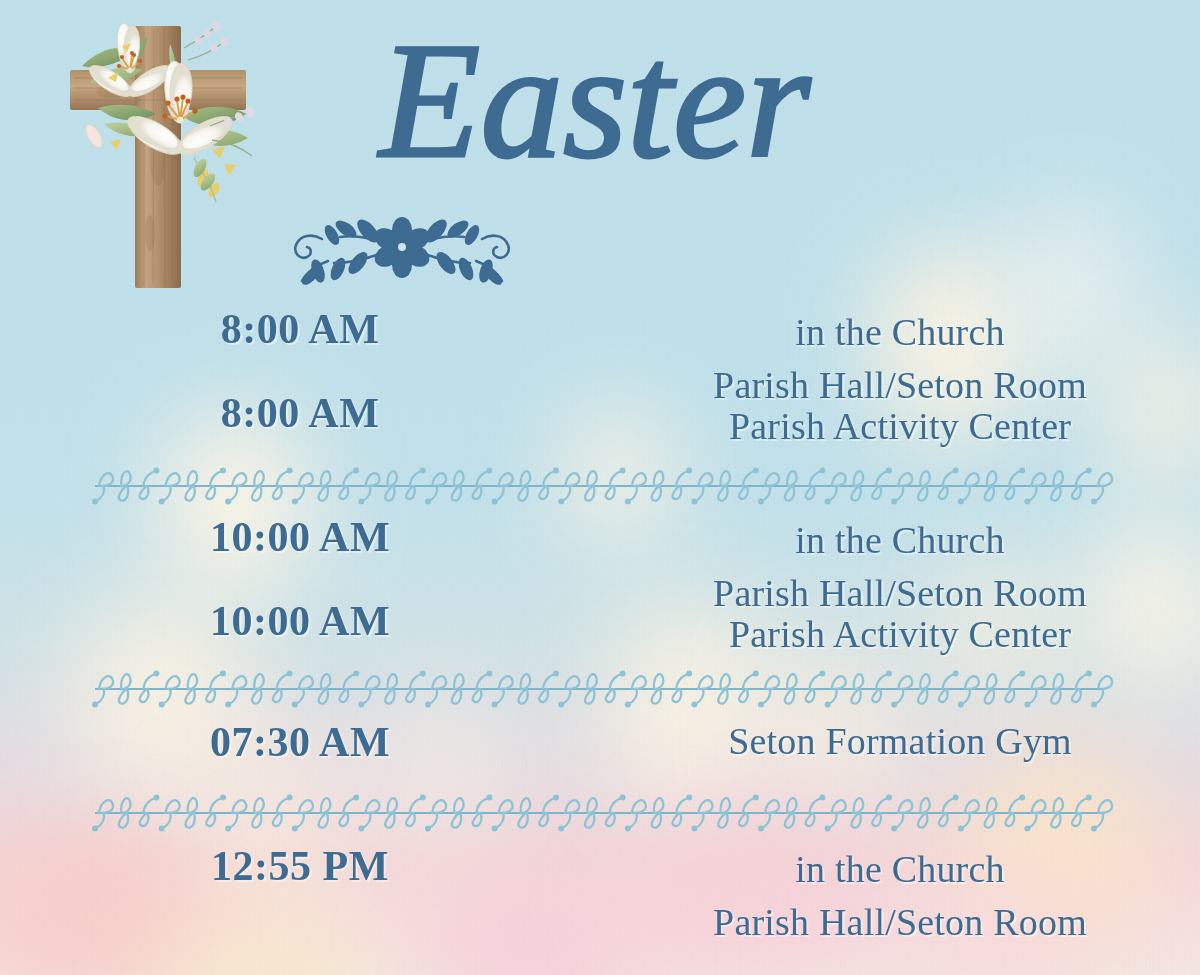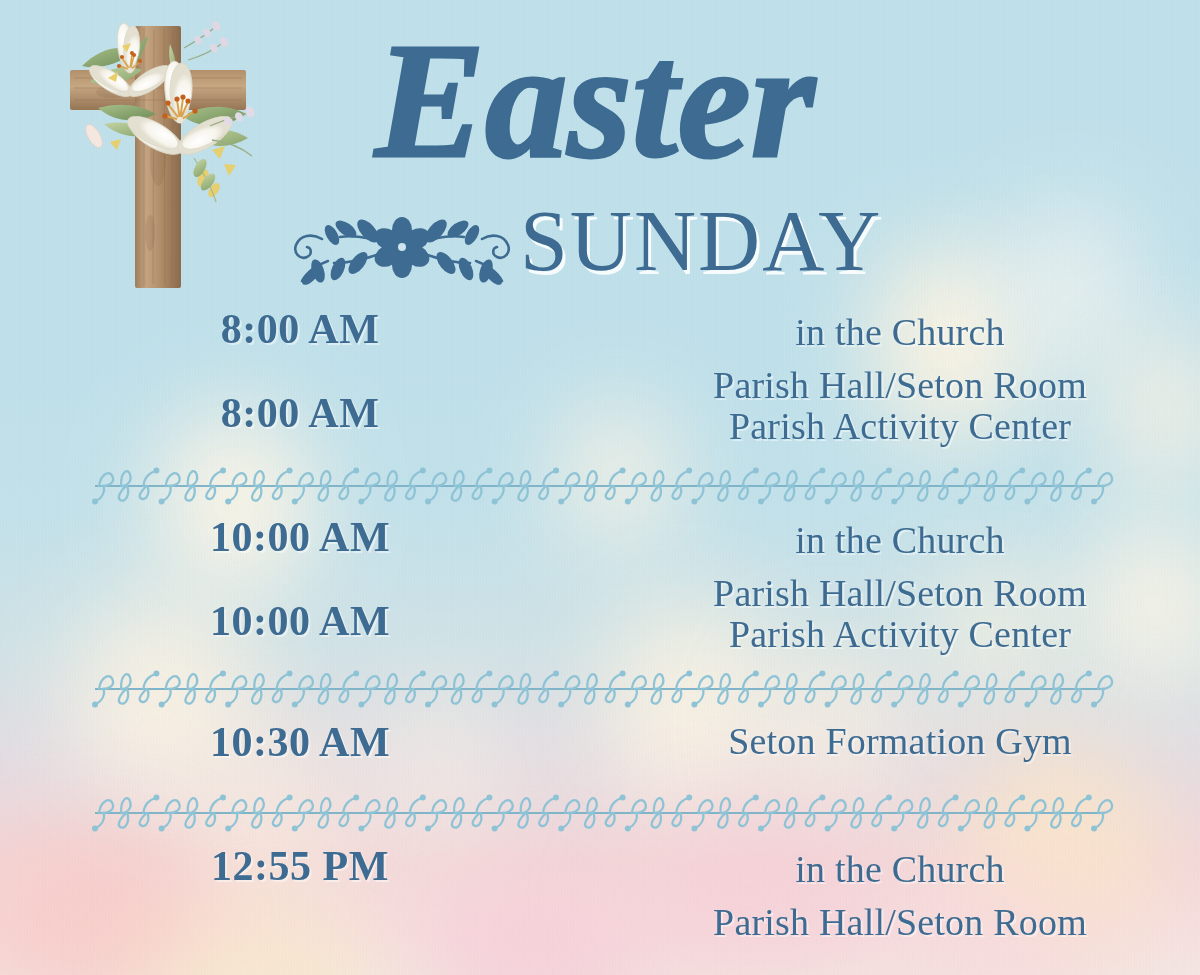--- a/index.html
+++ b/index.html
@@ -49,21 +49,21 @@
 
   
   .cross-wrap{
     position:absolute;left:52px;top:8px;
     width:230px;height:290px;
   }
   .easter-title{
     position:absolute;
     left:255px;top:8px;
     width:680px;height:200px;
-    display:flex;align-items:center;justify-content:center;font-weight:bold;
+    display:flex;align-items:center;justify-content:center;
   }
   .easter-title svg{width:100%;height:100%;overflow:visible;}
 
   .flourish{
     position:absolute;
     left:272px;top:203px;
     width:260px;height:82px;
   }
   .sunday{
     position:absolute;
@@ -387,21 +387,20 @@
           <ellipse cx="60" cy="32" rx="5.5" ry="11" transform="rotate(-30 60 32)"></ellipse>
           <ellipse cx="86" cy="60" rx="6.5" ry="13" transform="rotate(38 86 60)"></ellipse>
           <ellipse cx="66" cy="66" rx="6" ry="12" transform="rotate(24 66 66)"></ellipse>
           <ellipse cx="46" cy="68" rx="6" ry="12" transform="rotate(-18 46 68)"></ellipse>
           <ellipse cx="38" cy="74" rx="5" ry="10" transform="rotate(46 38 74)"></ellipse>
         </g>
       </g>
     </svg>
   </div>
 
-  <div class="sunday">SUNDAY</div>
 
   <div class="sched">
 
 
     <div class="group" style="height:150px;">
       <div class="g-times" style="top:8px;">
         <div class="time" style="margin-bottom:42px;">8:00 AM</div>
         <div class="time">8:00 AM</div>
       </div>
       <div class="g-locs" style="top:12px;">
@@ -684,21 +683,21 @@
             <circle cx="927.2000000000006" cy="4.5" r="3"></circle>
             <circle cx="932.4000000000007" cy="35.5" r="3"></circle>
             <circle cx="993.8000000000008" cy="4.5" r="3"></circle>
             <circle cx="999.0000000000008" cy="35.5" r="3"></circle>
           </g>
         </svg>
       </div>
 
     <div class="group" style="height:80px;">
       <div class="g-times" style="top:12px;">
-        <div class="time">10:30 AM</div>
+        <div class="time">07:30 AM</div>
       </div>
       <div class="g-locs" style="top:12px;">
         <div class="loc">Seton Formation Gym</div>
       </div>
     </div>
 
     <div class="divider" style="margin-top:4px;">
         <svg viewBox="0 0 1010 40" preserveAspectRatio="none" style="width: 100%; height: 40px;">
           <line x1="0" y1="20" x2="1010" y2="20" stroke="#7fb4c9" stroke-width="2"></line>
           <g stroke="#8ec3d6" stroke-width="2.3" fill="none" stroke-linecap="round">

